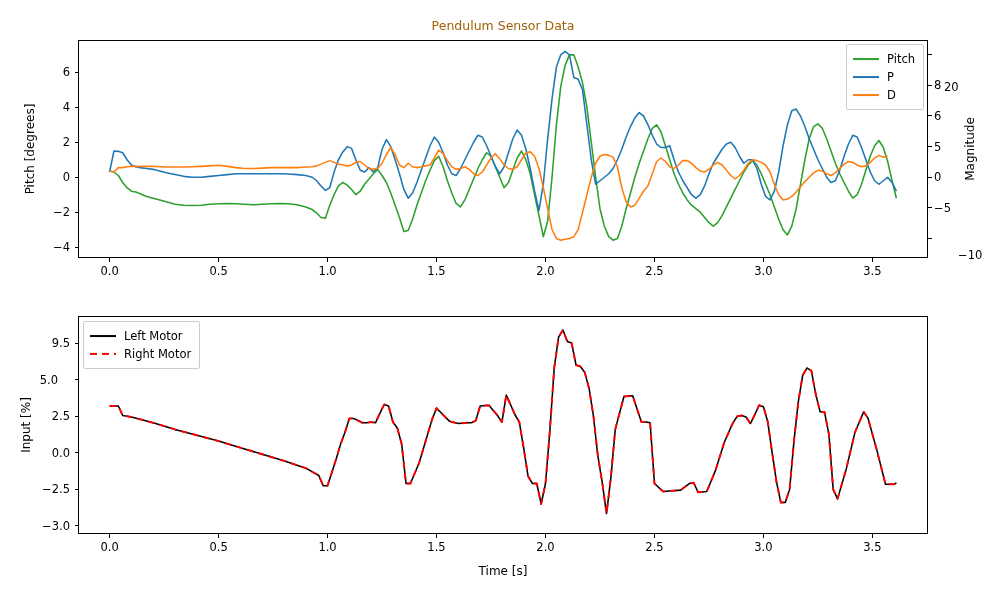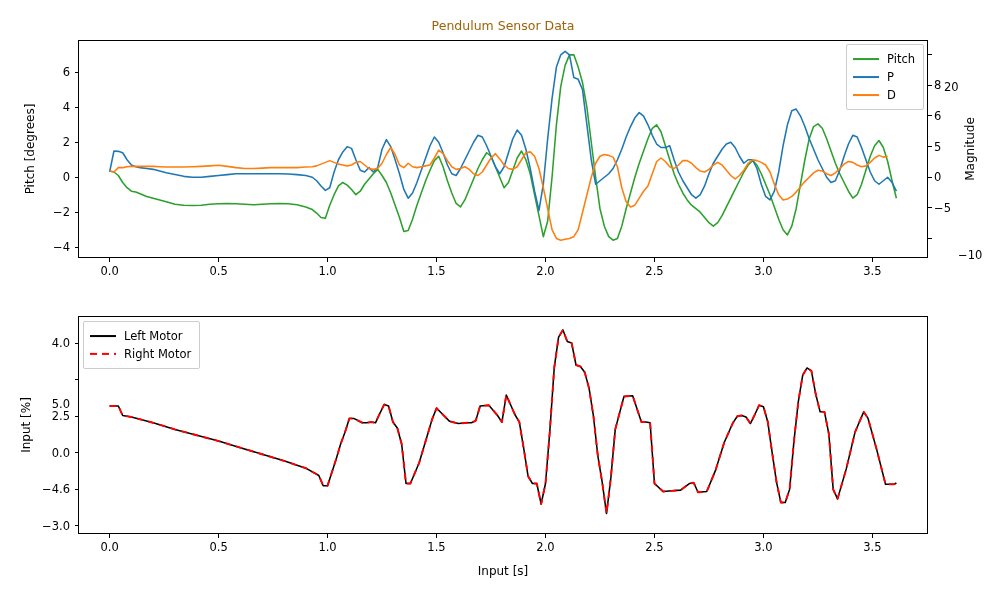--- a/index.html
+++ b/index.html
@@ -177,21 +177,21 @@
       <div class="legend-row">
         <span class="legend-swatch">
             <i id="sw-right" style="height: 2.2px; background: repeating-linear-gradient(to right, rgb(255, 0, 0) 0px, rgb(255, 0, 0) 7px, transparent 7px, transparent 12px) transparent;"></i>
           </span>
         <span class="legend-label">Right Motor</span>
       </div>
     </div>
   </div>
 
   <div class="axis-title rot-left" id="ylabel-bottom" style="left: 26px; top: 425px;">Input [%]</div>
-  <div class="axis-title" id="xlabel-bottom" style="left: 503px; top: 564px; transform: translateX(-50%);">Input [s]</div>
+  <div class="axis-title" id="xlabel-bottom" style="left: 503px; top: 564px; transform: translateX(-50%);">Time [s]</div>
 
   <div id="ticks-layer">
       <div class="tickmark" style="left: 109.053px; top: 258px; width: 1.1px; height: 3.5px;"></div>
       <div class="tick-label xtick" style="left: 109.603px; top: 264px;">0.0</div>
       <div class="tickmark" style="left: 218.027px; top: 258px; width: 1.1px; height: 3.5px;"></div>
       <div class="tick-label xtick" style="left: 218.577px; top: 264px;">0.5</div>
       <div class="tickmark" style="left: 327.001px; top: 258px; width: 1.1px; height: 3.5px;"></div>
       <div class="tick-label xtick" style="left: 327.551px; top: 264px;">1.0</div>
       <div class="tickmark" style="left: 435.976px; top: 258px; width: 1.1px; height: 3.5px;"></div>
       <div class="tick-label xtick" style="left: 436.526px; top: 264px;">1.5</div>
@@ -227,29 +227,29 @@
       <div class="tick-label xtick" style="left: 545.5px; top: 540px;">2.0</div>
       <div class="tickmark" style="left: 653.924px; top: 534px; width: 1.1px; height: 3.5px;"></div>
       <div class="tick-label xtick" style="left: 654.474px; top: 540px;">2.5</div>
       <div class="tickmark" style="left: 762.899px; top: 534px; width: 1.1px; height: 3.5px;"></div>
       <div class="tick-label xtick" style="left: 763.449px; top: 540px;">3.0</div>
       <div class="tickmark" style="left: 871.873px; top: 534px; width: 1.1px; height: 3.5px;"></div>
       <div class="tick-label xtick" style="left: 872.423px; top: 540px;">3.5</div>
       <div class="tickmark" style="left: 74.5px; top: 525.403px; width: 3.5px; height: 1.1px;"></div>
       <div class="tick-label ytick-left" style="left: 36px; top: 525.953px; width: 34px;">−3.0</div>
       <div class="tickmark" style="left: 74.5px; top: 488.826px; width: 3.5px; height: 1.1px;"></div>
-      <div class="tick-label ytick-left" style="left: 36px; top: 489.376px; width: 34px;">−4.6</div>
+      <div class="tick-label ytick-left" style="left: 36px; top: 489.376px; width: 34px;">−2.5</div>
       <div class="tickmark" style="left: 74.5px; top: 452.249px; width: 3.5px; height: 1.1px;"></div>
       <div class="tick-label ytick-left" style="left: 36px; top: 452.799px; width: 34px;">0.0</div>
       <div class="tickmark" style="left: 74.5px; top: 415.671px; width: 3.5px; height: 1.1px;"></div>
       <div class="tick-label ytick-left" style="left: 36px; top: 416.221px; width: 34px;">2.5</div>
       <div class="tickmark" style="left: 74.5px; top: 379.094px; width: 3.5px; height: 1.1px;"></div>
-      <div class="tick-label ytick-left" style="left: 36px; top: 379.644px; width: 34px; margin-top: 24px;">5.0</div>
+      <div class="tick-label ytick-left" style="left: 24px; top: 379.644px; width: 34px;">5.0</div>
       <div class="tickmark" style="left: 74.5px; top: 342.517px; width: 3.5px; height: 1.1px;"></div>
-      <div class="tick-label ytick-left" style="left: 36px; top: 343.067px; width: 34px;">4.0</div>
+      <div class="tick-label ytick-left" style="left: 36px; top: 343.067px; width: 34px;">9.5</div>
       <div class="tickmark" style="left: 928px; top: 237.854px; width: 3.5px; height: 1.1px;"></div>
       <div class="tick-label ytick-right" style="left: 934px; top: 255px; margin-left: 24px;">−10</div>
       <div class="tickmark" style="left: 928px; top: 207.237px; width: 3.5px; height: 1.1px;"></div>
       <div class="tick-label ytick-right" style="left: 934px; top: 207.787px;">−5</div>
       <div class="tickmark" style="left: 928px; top: 176.619px; width: 3.5px; height: 1.1px;"></div>
       <div class="tick-label ytick-right" style="left: 934px; top: 177.169px;">0</div>
       <div class="tickmark" style="left: 928px; top: 146.001px; width: 3.5px; height: 1.1px;"></div>
       <div class="tick-label ytick-right" style="left: 934px; top: 146.551px;">5</div>
       <div class="tickmark" style="left: 928px; top: 115.383px; width: 3.5px; height: 1.1px;"></div>
       <div class="tick-label ytick-right" style="left: 934px; top: 115.933px;">6</div>

